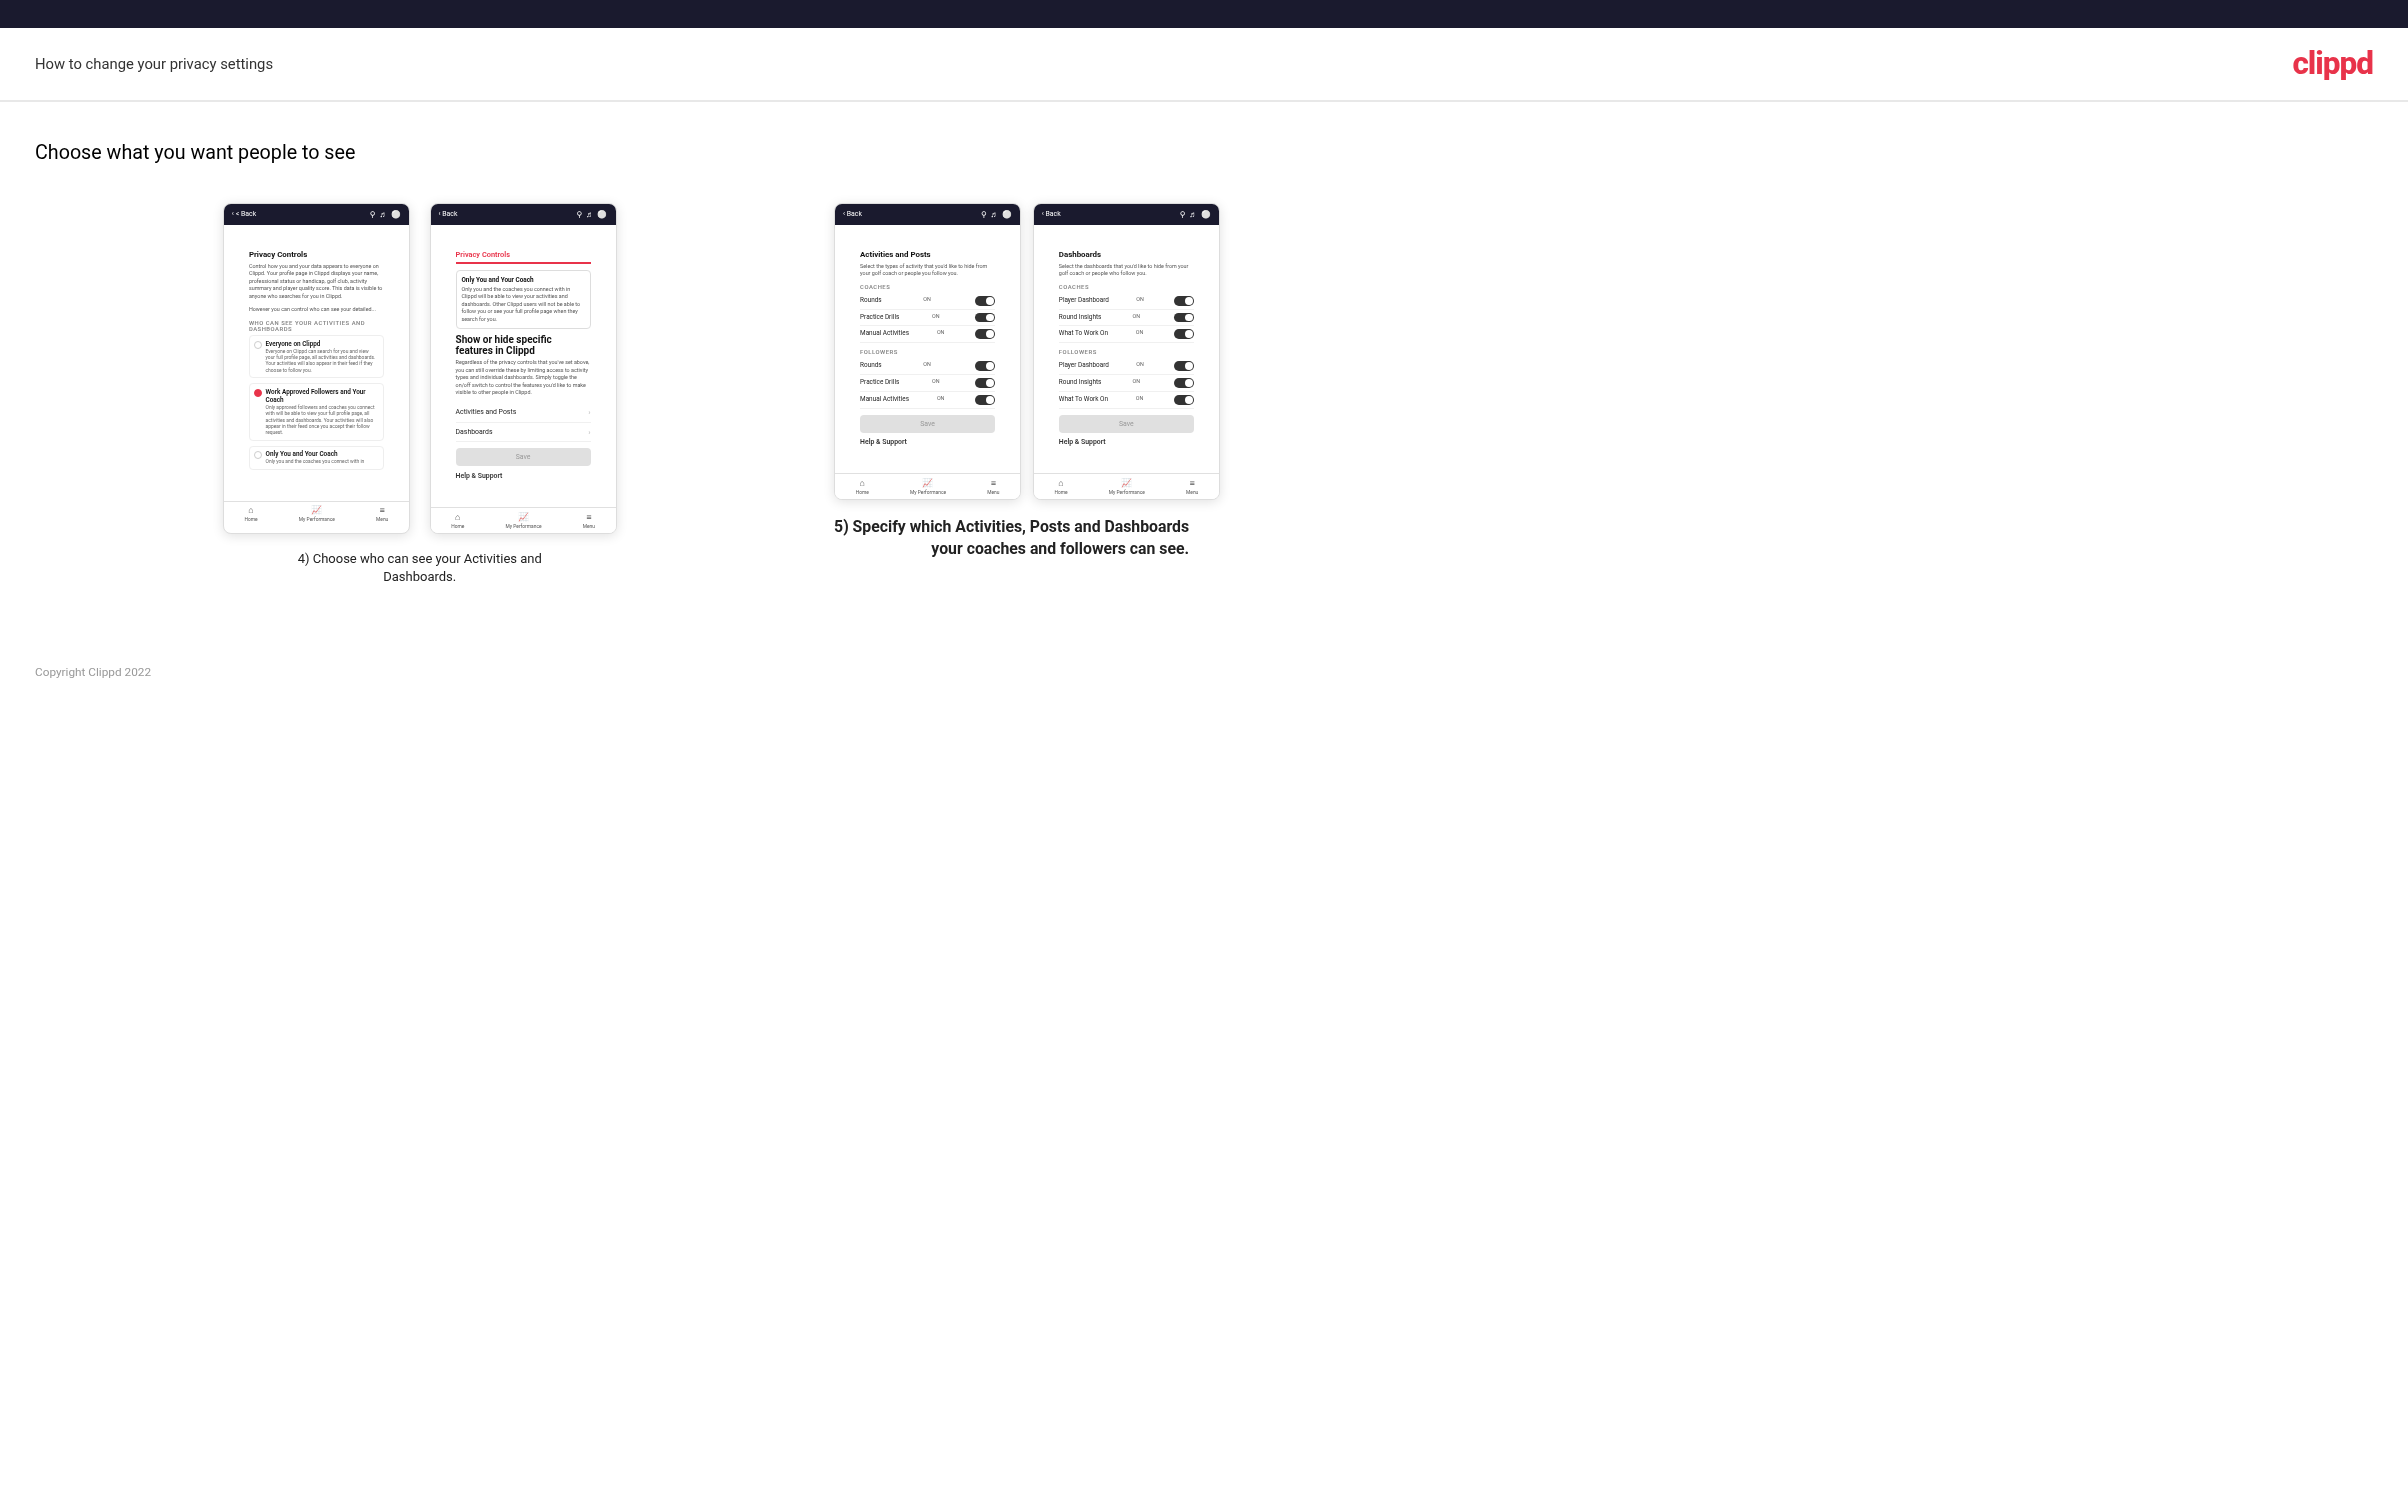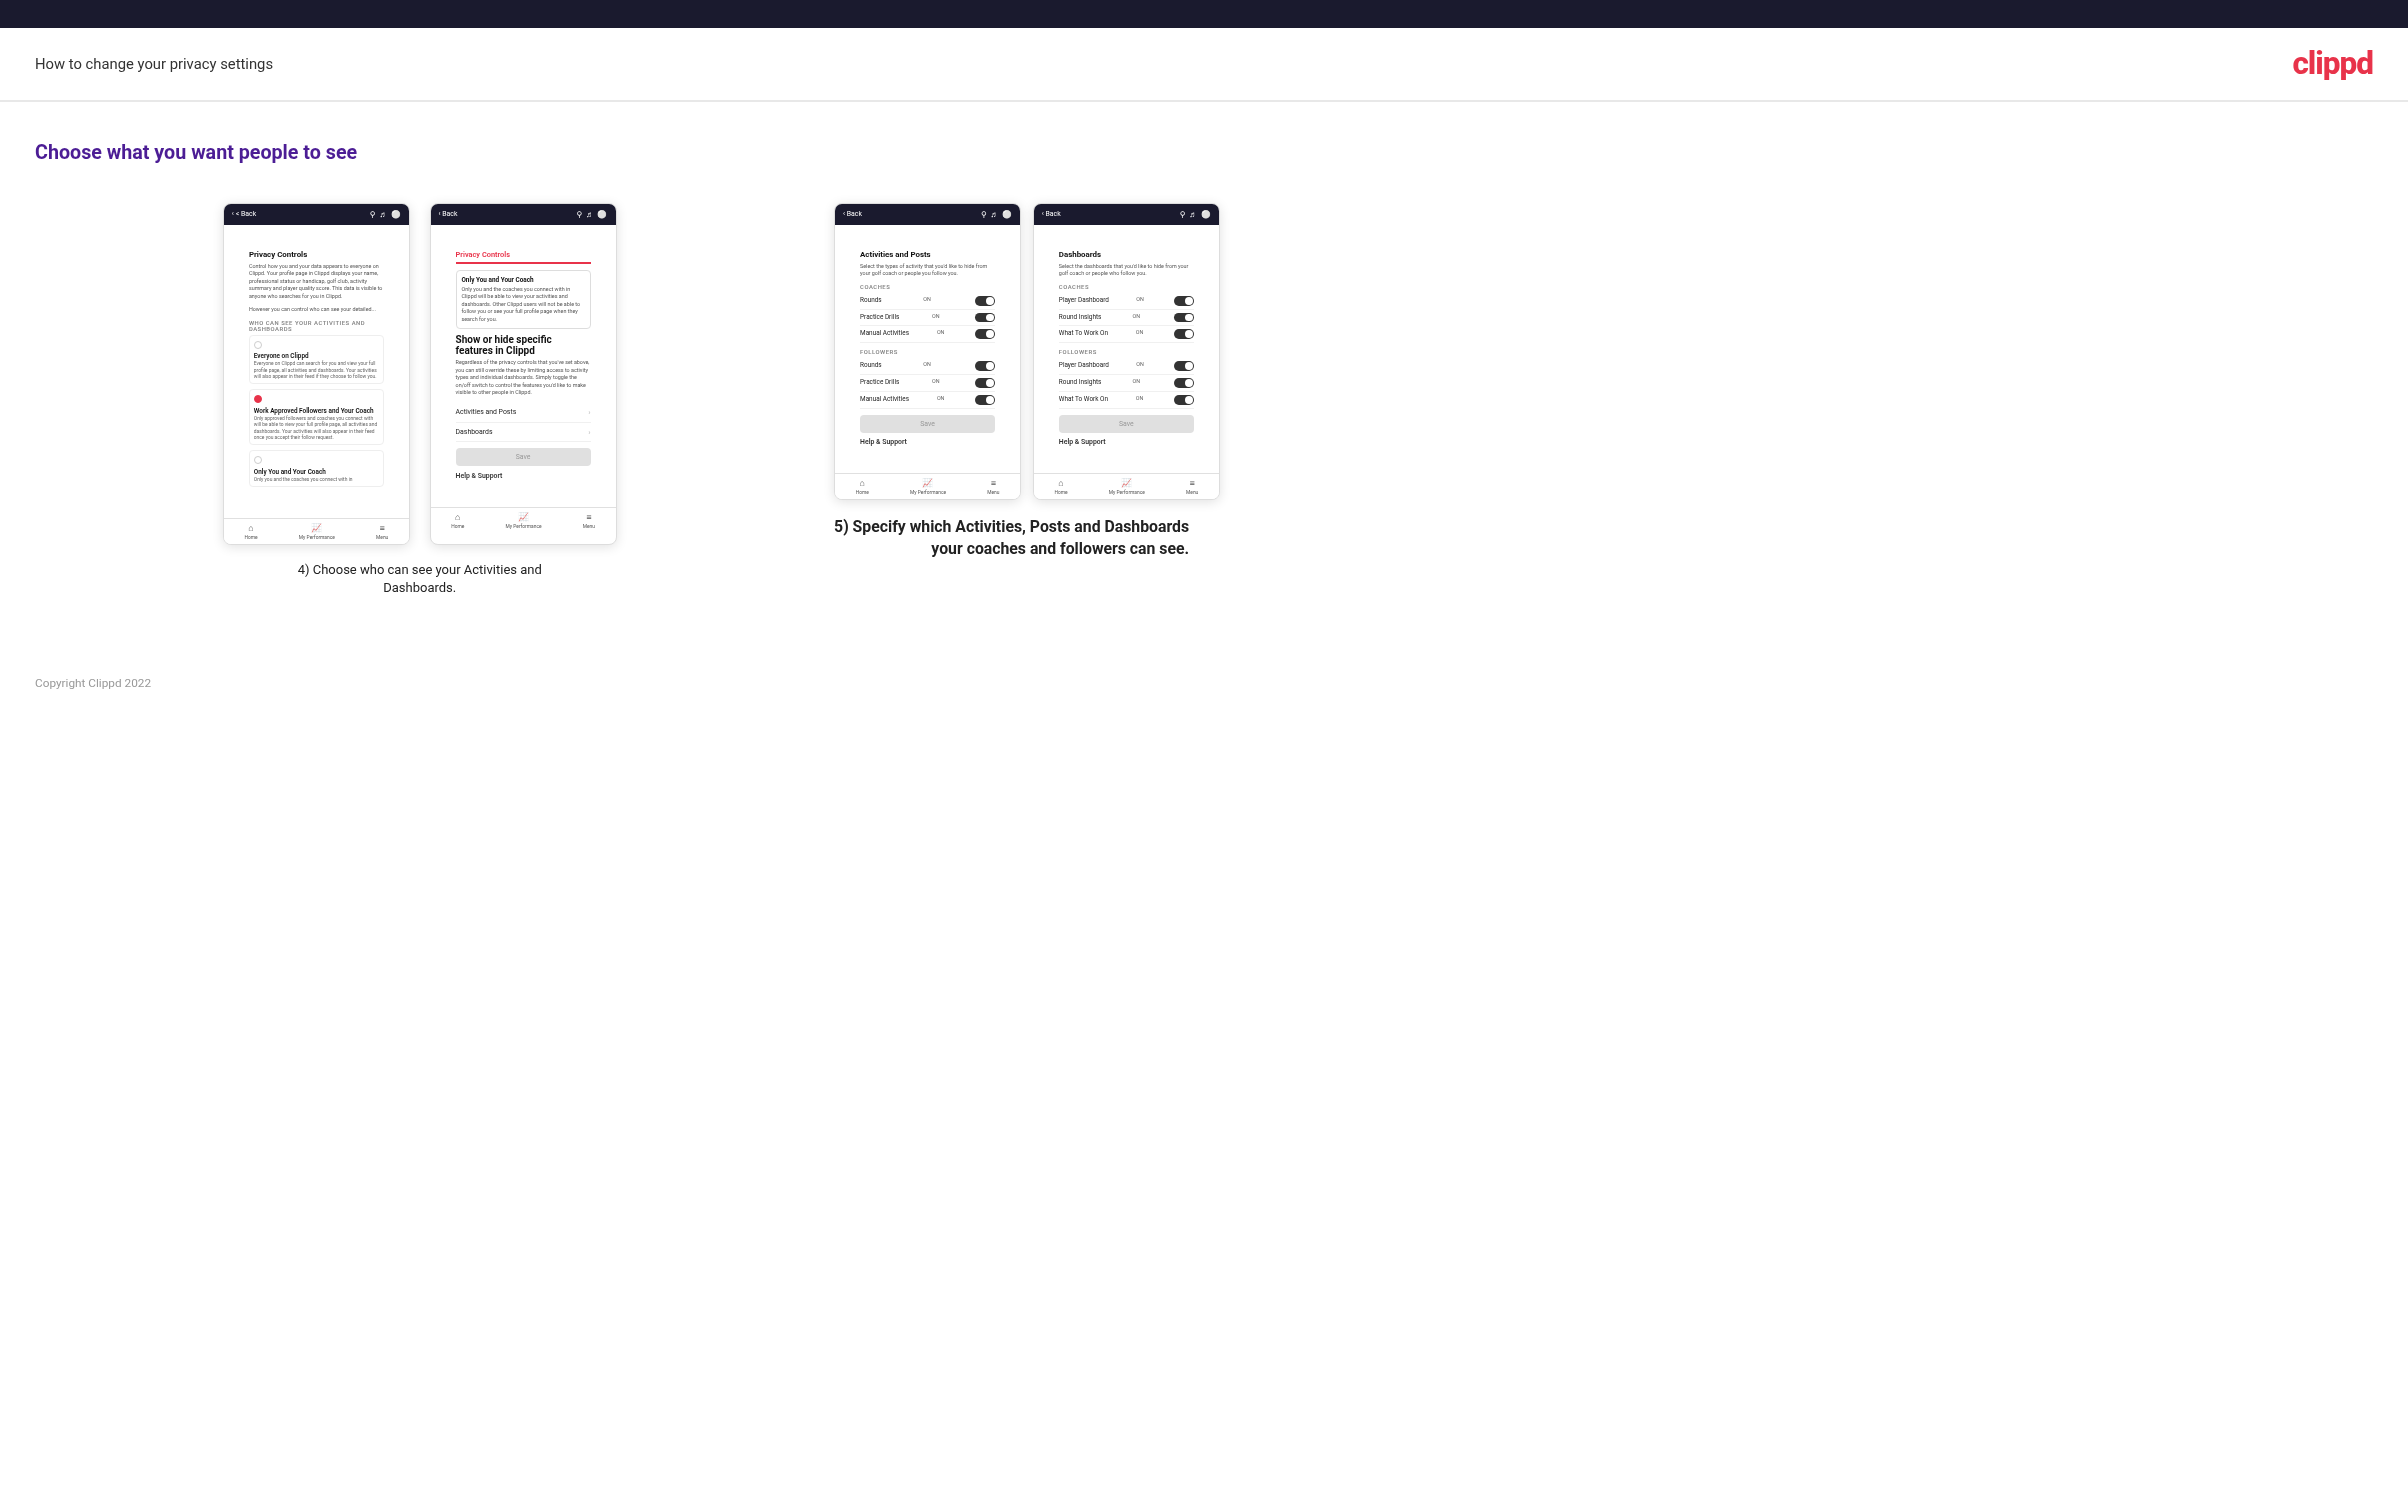--- a/index.html
+++ b/index.html
@@ -40,22 +40,22 @@
       padding: 39px 35px 59px;
     }
     .page-heading {
       font-size: 27.6px;
       font-weight: 800;
       color: #111;
       margin-bottom: 7.9px;
     }
     .page-subheading {
       font-size: 19.7px;
-      color: #4c1d95;
-      font-weight: 700;
+      color: #000000;
+      font-weight: 400;
       margin-bottom: 39px;
     }
 
     .phone-mockup {
       background: #fff;
       border: 1px solid #ddd;
       border-radius: 7.9px;
       overflow: hidden;
       box-shadow: 0 2px 11.8px rgba(0,0,0,0.12);
       width: 187px;
@@ -144,21 +144,20 @@
       margin-bottom: 5.9px;
     }
     .radio-option {
       display: flex;
       align-items: flex-start;
       gap: 3.9px;
       margin-bottom: 4.9px;
       padding: 3.9px;
       border: 1px solid #eee;
       border-radius: 3.9px;
-      flex-direction: column;
     }
     .radio-circle {
       width: 7.9px;
       height: 7.9px;
       border-radius: 50%;
       border: 1.5px solid #ccc;
       flex-shrink: 0;
       margin-top: 1px;
     }
     .radio-circle.selected {

